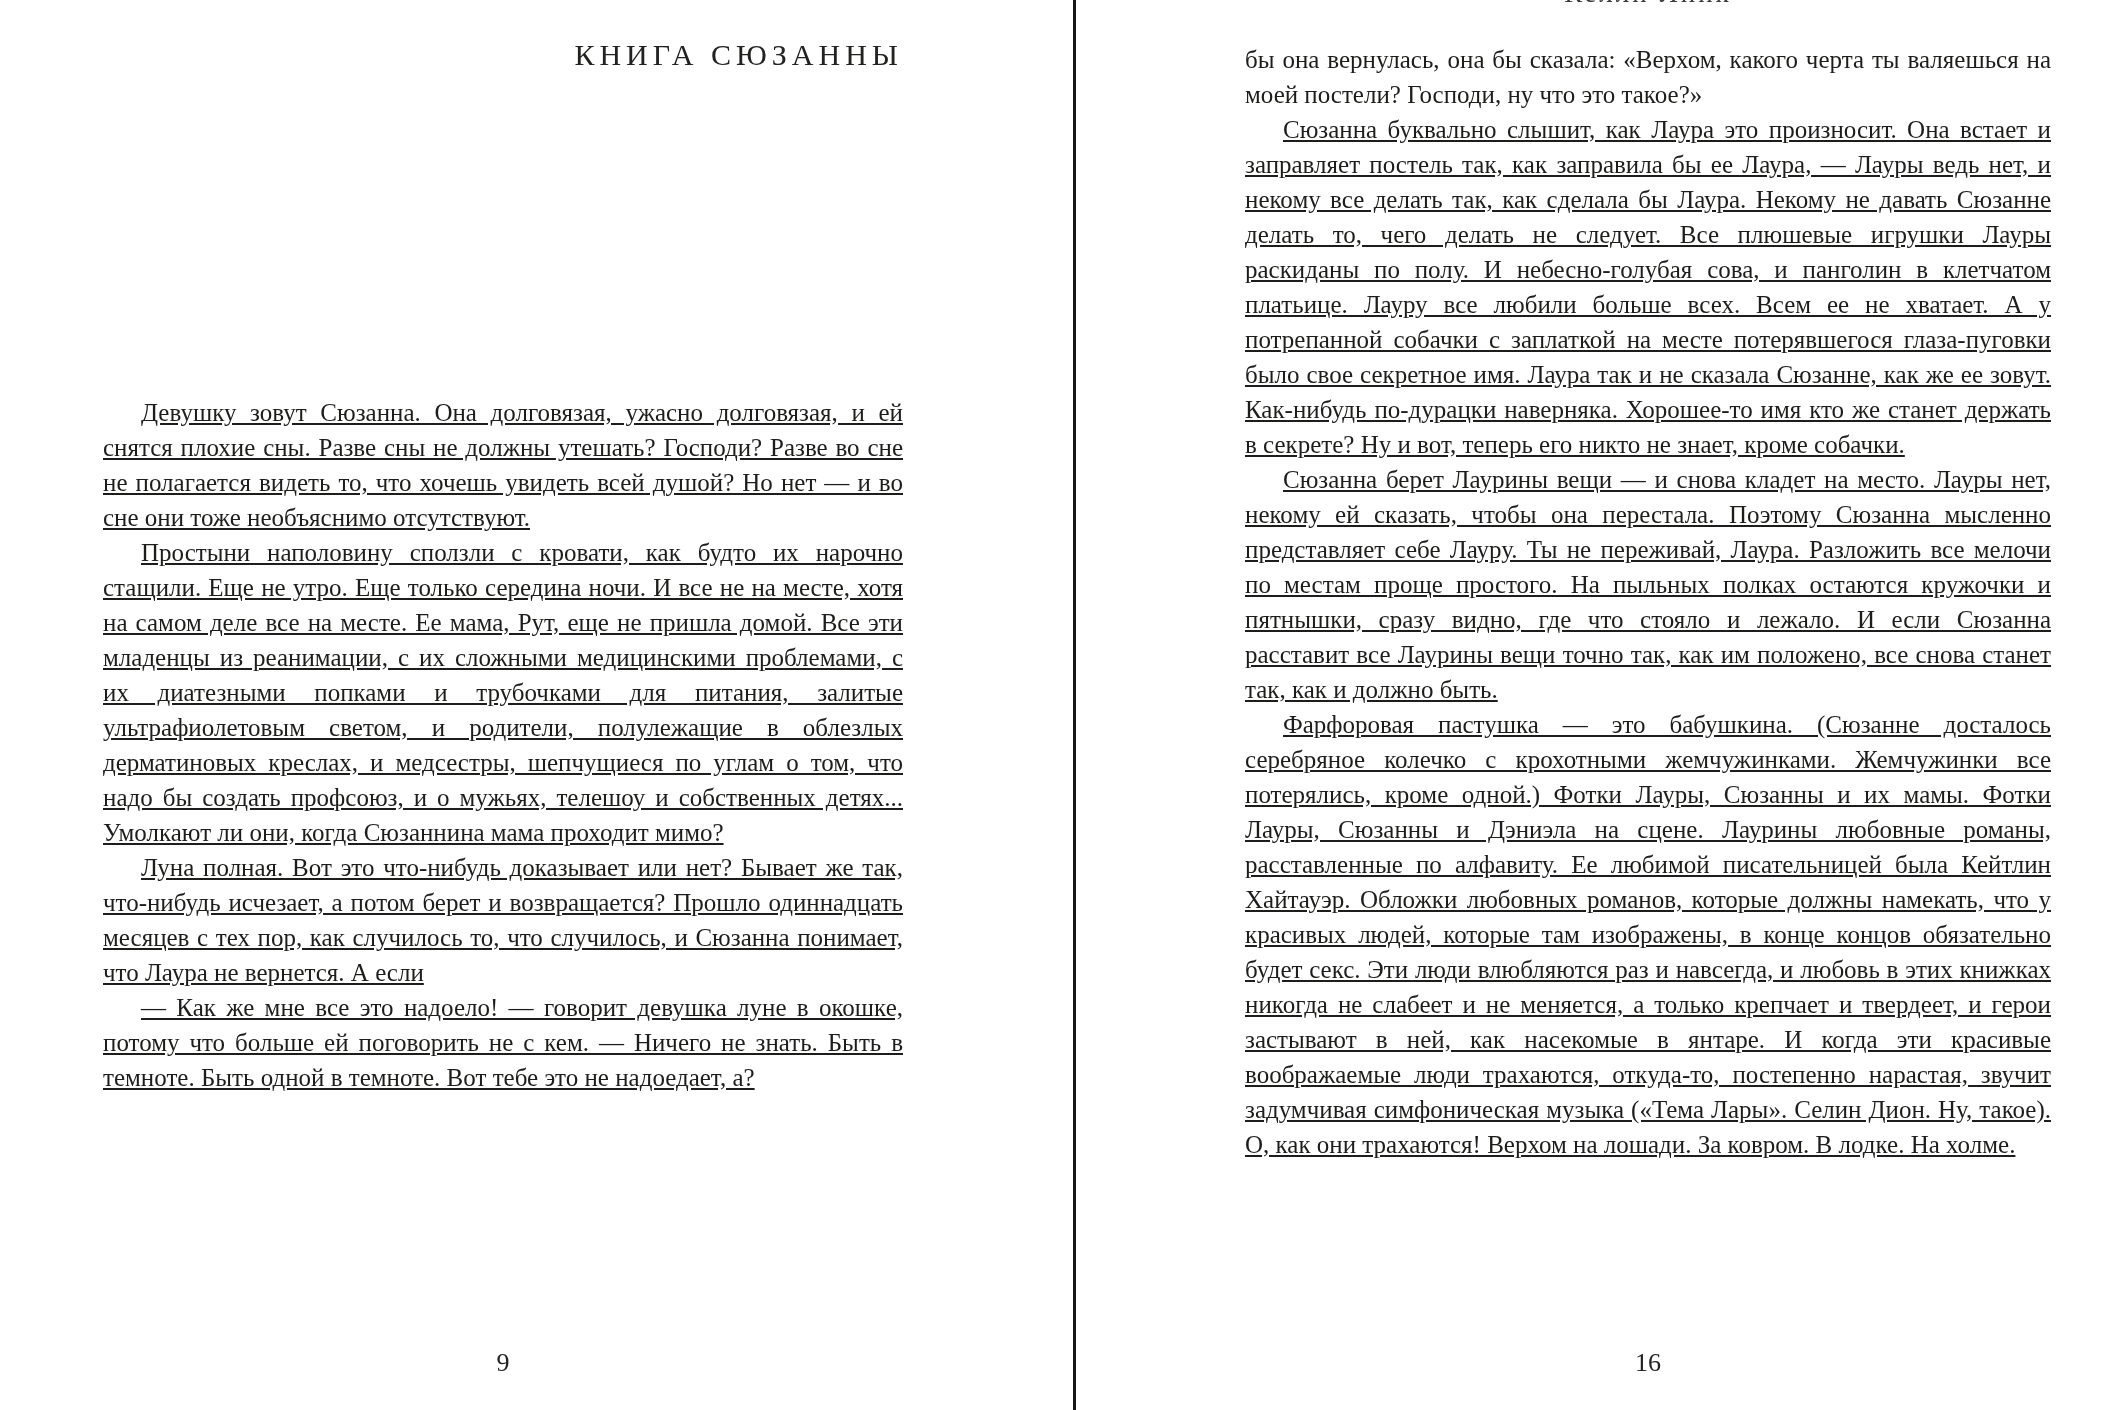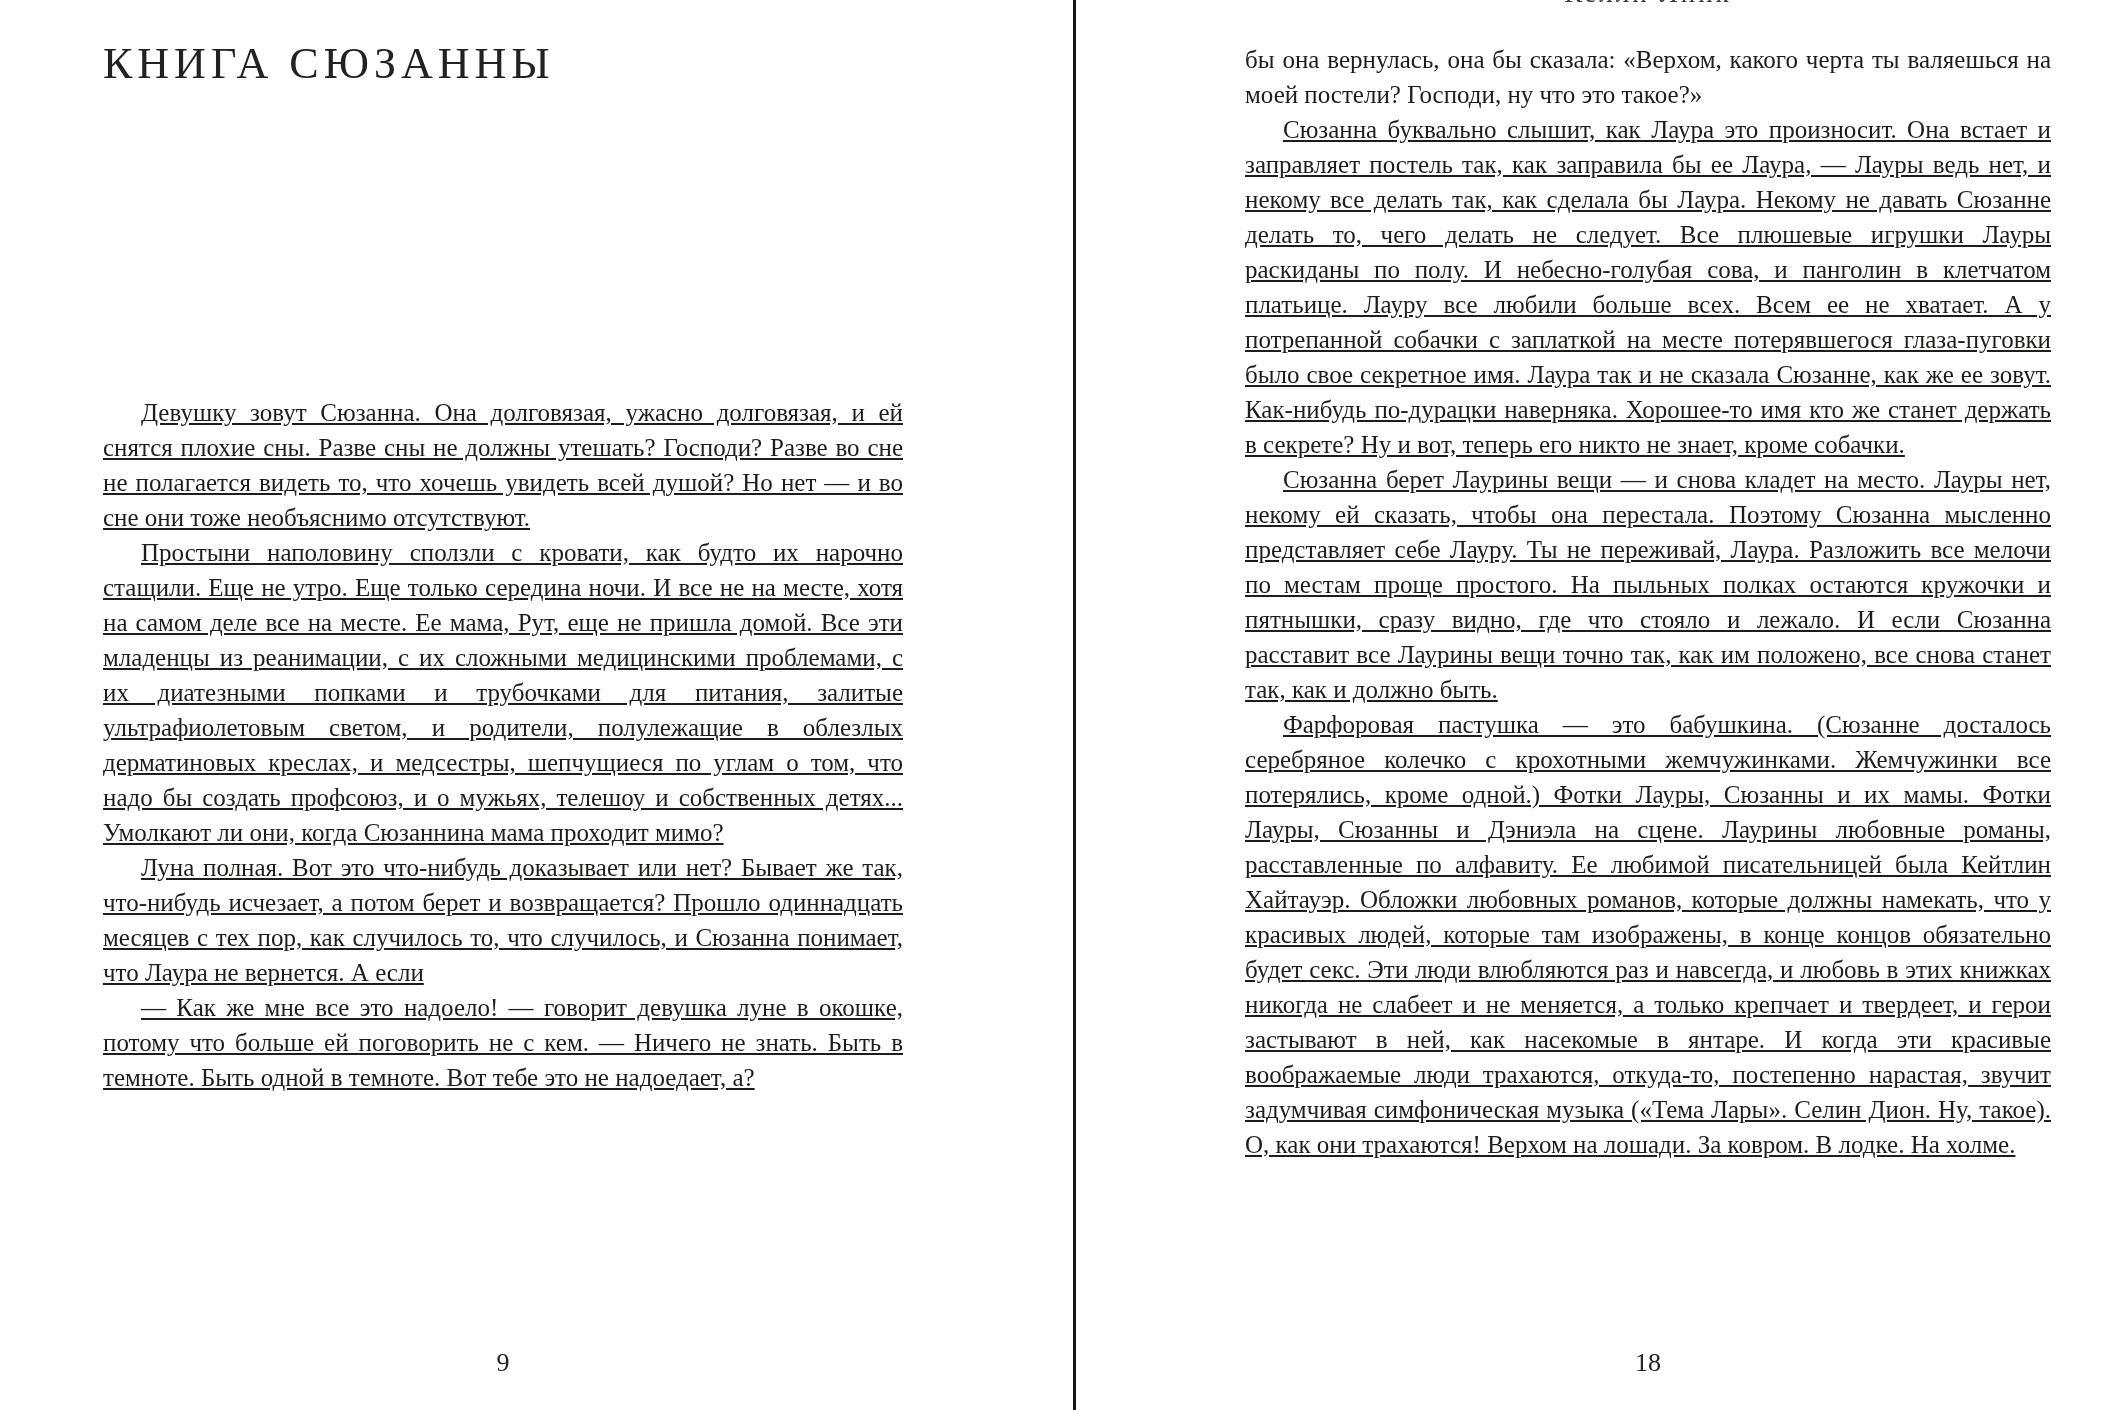--- a/index.html
+++ b/index.html
@@ -32,22 +32,22 @@
     height: 1410px;
     background: #161616;
   }
 
   .title {
     position: absolute;
     top: 38px;
     left: 0;
     width: 100%;
     margin: 0;
-    text-align: left;
-    font-size: 44px;
+    text-align: right;
+    font-size: 30px;
     font-weight: normal;
     letter-spacing: 5px;
     color: #222220;
   }
 
   .body-text {
     position: absolute;
     left: 0;
     width: 100%;
     font-size: 25px;
@@ -120,16 +120,16 @@
   <section class="page right">
     <div class="header-clip">
       <div class="running-header">Келли Линк</div>
     </div>
     <div class="body-text">
         <p>бы она вернулась, она бы сказала: «Верхом, какого черта ты валяешься на моей постели? Господи, ну что это такое?»</p>
         <p class="indent">Сюзанна буквально слышит, как Лаура это произносит. Она встает и заправляет постель так, как заправила бы ее Лаура, — Лауры ведь нет, и некому все делать так, как сделала бы Лаура. Некому не давать Сюзанне делать то, чего делать не следует. Все плюшевые игрушки Лауры раскиданы по полу. И небесно-голубая сова, и панголин в клетчатом платьице. Лауру все любили больше всех. Всем ее не хватает. А у потрепанной собачки с заплаткой на месте потерявшегося глаза-пуговки было свое секретное имя. Лаура так и не сказала Сюзанне, как же ее зовут. Как-нибудь по-дурацки наверняка. Хорошее-то имя кто же станет держать в секрете? Ну и вот, теперь его никто не знает, кроме собачки.</p>
         <p class="indent">Сюзанна берет Лаурины вещи — и снова кладет на место. Лауры нет, некому ей сказать, чтобы она перестала. Поэтому Сюзанна мысленно представляет себе Лауру. Ты не переживай, Лаура. Разложить все мелочи по местам проще простого. На пыльных полках остаются кружочки и пятнышки, сразу видно, где что стояло и лежало. И если Сюзанна расставит все Лаурины вещи точно так, как им положено, все снова станет так, как и должно быть.</p>
         <p class="indent">Фарфоровая пастушка — это бабушкина. (Сюзанне досталось серебряное колечко с крохотными жемчужинками. Жемчужинки все потерялись, кроме одной.) Фотки Лауры, Сюзанны и их мамы. Фотки Лауры, Сюзанны и Дэниэла на сцене. Лаурины любовные романы, расставленные по алфавиту. Ее любимой писательницей была Кейтлин Хайтауэр. Обложки любовных романов, которые должны намекать, что у красивых людей, которые там изображены, в конце концов обязательно будет секс. Эти люди влюбляются раз и навсегда, и любовь в этих книжках никогда не слабеет и не меняется, а только крепчает и твердеет, и герои застывают в ней, как насекомые в янтаре. И когда эти красивые воображаемые люди трахаются, откуда-то, постепенно нарастая, звучит задумчивая симфоническая музыка («Тема Лары». Селин Дион. Ну, такое). О, как они трахаются! Верхом на лошади. За ковром. В лодке. На холме.</p>
       </div>
-    <div class="pagenum">18</div>
+    <div class="pagenum">16</div>
   </section>
 
 </div>
 
 </body></html>

